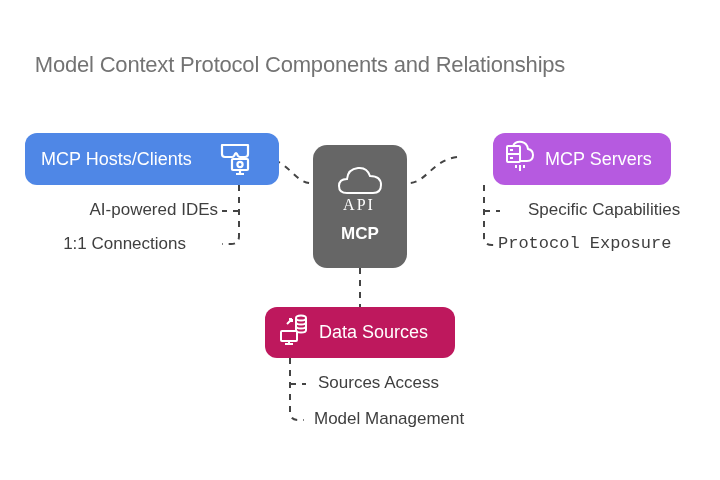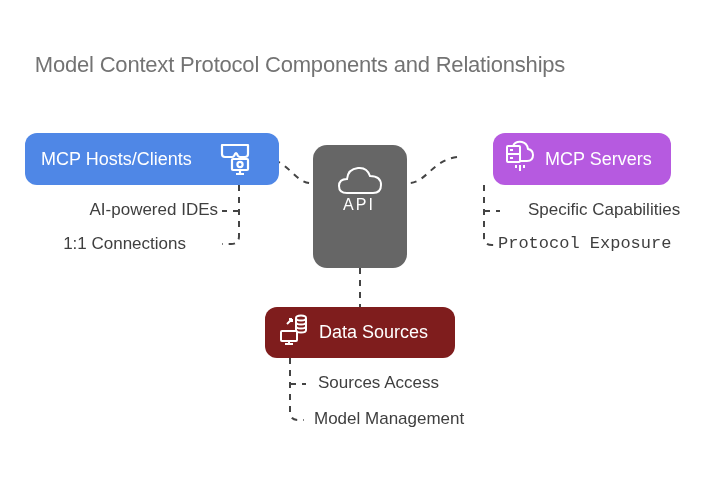--- a/index.html
+++ b/index.html
@@ -4,24 +4,24 @@
   <style>
     html, body { margin: 0; padding: 0; background: #ffffff; }
     body { width: 720px; height: 480px; position: relative; overflow: hidden;
       font-family: "Liberation Sans", "DejaVu Sans", sans-serif; }
     .title { position: absolute; left: 0; top: 52px; width: 600px; text-align: center;
       font-size: 22px; color: #737373; letter-spacing: -0.2px; }
     .node { position: absolute; border-radius: 12px; color: #ffffff; box-sizing: border-box;
       display: flex; align-items: center; font-size: 18px; }
     .node-hosts { left: 25px; top: 133px; width: 254px; height: 52px; background: #4f87e6; padding-left: 16px; }
     .node-servers { left: 457px; top: 133px; width: 178px; height: 52px; background: #b65ae0; padding-left: 12px; margin-left: 36px; }
-    .node-data { left: 265px; top: 307px; width: 190px; height: 51px; background: #7f1d1d; padding-left: 14px; }
+    .node-data { left: 265px; top: 307px; width: 190px; height: 51px; background: #be185d; padding-left: 14px; }
     .center { position: absolute; left: 313px; top: 145px; width: 94px; height: 123px;
       background: #666666; border-radius: 14px; color: #fff; text-align: center; }
-    .center .api { position: absolute; left: 0; top: 51px; width: 92px; font-family: Liberation Sans, sans-serif;
+    .center .api { position: absolute; left: 0; top: 51px; width: 92px; font-family: Liberation Serif, serif;
       font-size: 16px; letter-spacing: 2px; }
     .center .mcp { position: absolute; left: 0; top: 79px; width: 94px; font-size: 17px; font-weight: bold; }
     .icon { display: inline-block; }
     .leaf { position: absolute; font-size: 17px; color: #3f3f3f; white-space: nowrap; }
     svg.lines { position: absolute; left: 0; top: 0; }
   </style>
 </head>
 <body>
 
 <div class="title">Model Context Protocol Components and Relationships</div>
@@ -85,20 +85,21 @@
   <span>Data Sources</span>
 </div>
 
 <div class="center">
   <span class="icon" style="position:absolute; left:24px; top:20px;">
     <svg width="46" height="32" viewBox="0 0 46 32" fill="none" stroke="#fff" stroke-width="2">
       <path d="M10 28 Q2 28 2 21 Q2 14 10 14 Q11 4 21 3 Q30 2 33 11 Q44 11 44 20 Q44 28 36 28 Z"></path>
     </svg>
   </span>
   <div class="api">API</div>
+  <div class="mcp">MCP</div>
 </div>
 
 <div class="leaf" style="right:502px; top:200px;">AI-powered IDEs</div>
 <div class="leaf" style="right:534px; top:234px;">1:1 Connections</div>
 
 <div class="leaf" style="left:528px; top:200px;">Specific Capabilities</div>
 <div class="leaf" style="left:498px; top:234px;font-family:Liberation Mono, monospace;">Protocol Exposure</div>
 
 <div class="leaf" style="left:318px; top:373px;">Sources Access</div>
 <div class="leaf" style="left:314px; top:409px;">Model Management</div>

